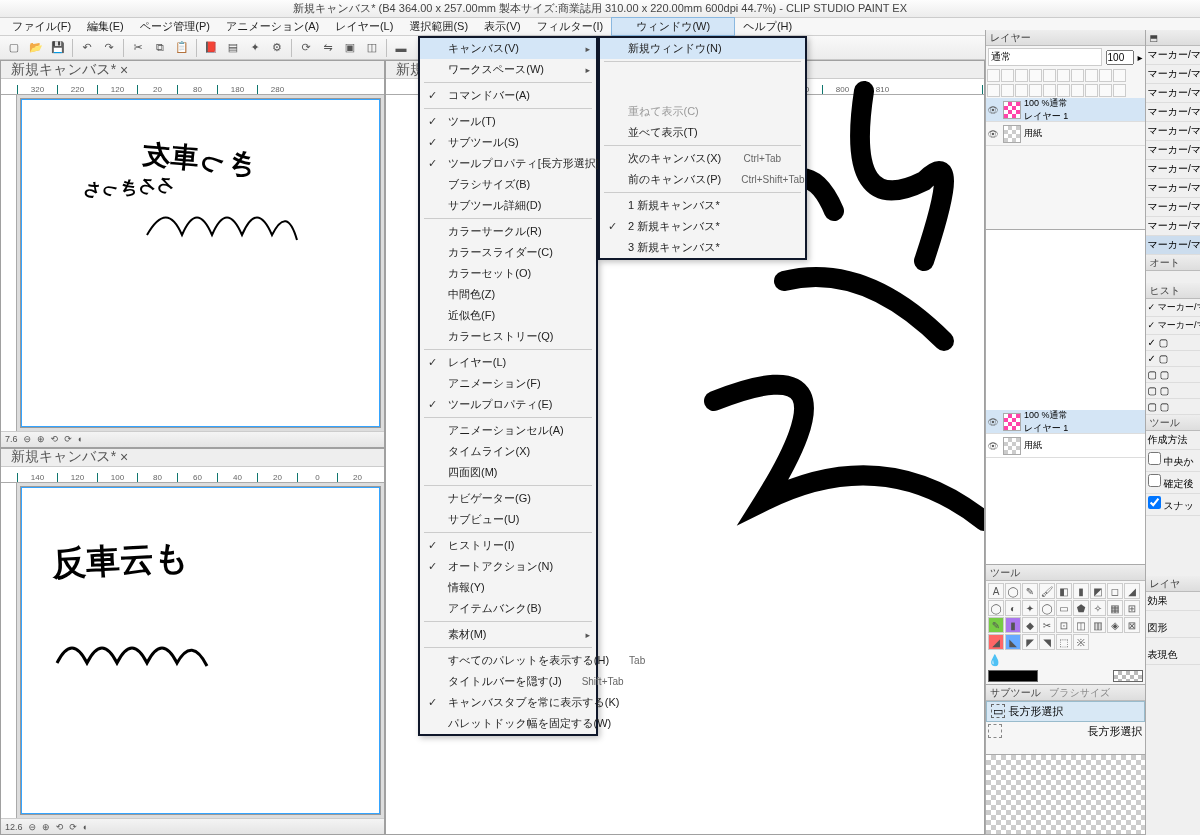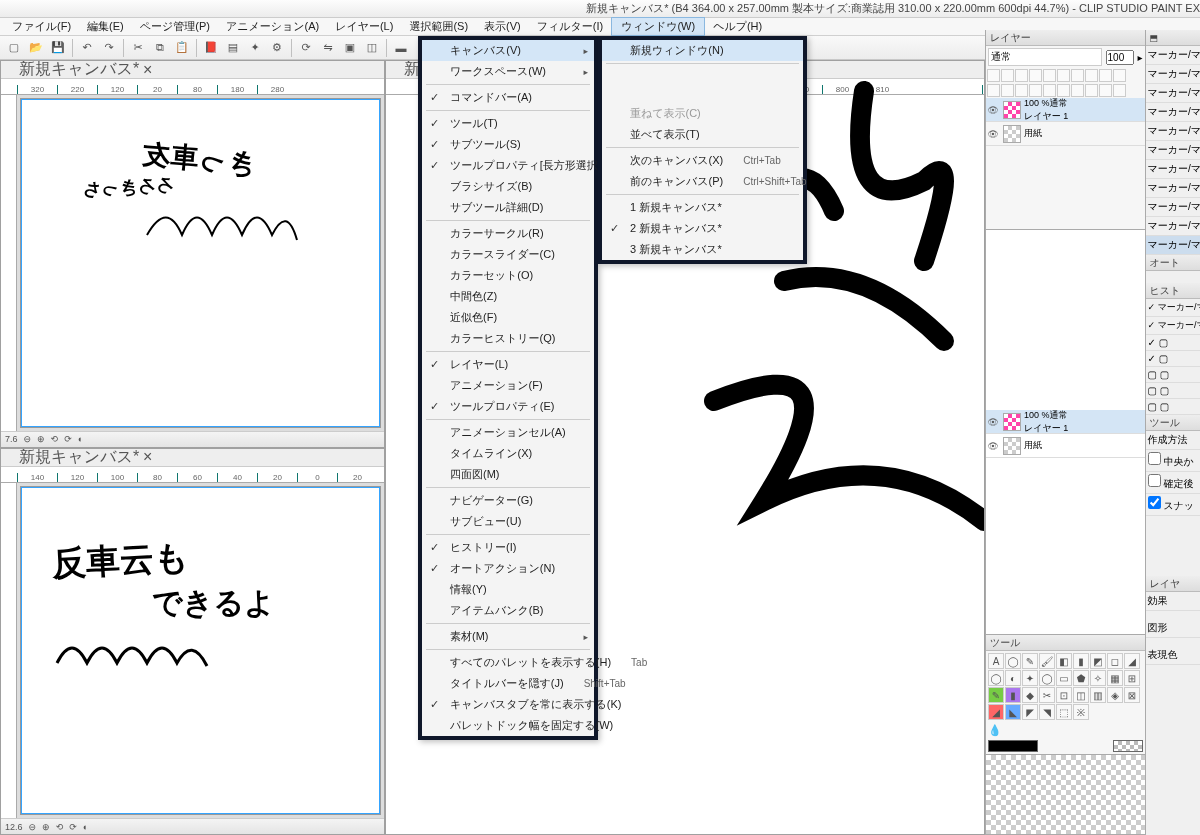--- a/index.html
+++ b/index.html
@@ -1,31 +1,31 @@
 <!DOCTYPE html>
 <html><head>
 <meta charset="utf-8">
 <style>
 * { margin: 0; padding: 0; box-sizing: border-box; font-family: "MS PGothic", "Meiryo", sans-serif; }
 body { background: #e8e8e8; width: 1200px; height: 835px; overflow: hidden; position: relative; font-size: 11px; }
 
-.titlebar { height: 18px; background: linear-gradient(#fdfdfd,#ececec); display: flex; align-items: center; justify-content: flex-end; color: #444; font-size: 11px; border-bottom: 1px solid #ccc; }
+.titlebar { height: 18px; background: linear-gradient(#fdfdfd,#ececec); display: flex; align-items: center; justify-content: center; color: #444; font-size: 11px; border-bottom: 1px solid #ccc; }
 
 .menubar { height: 18px; background: #f7f7f7; display: flex; align-items: center; padding-left: 4px; border-bottom: 1px solid #d0d0d0; }
 .menubar .mi { padding: 2px 8px; color: #222; cursor: default; }
-.menubar .mi.active { background: #d4e6f7; border: 1px solid #8ab8e0; padding: 1px 9px; }
+.menubar .mi.active { background: #d4e6f7; border: 1px solid #8ab8e0; padding: 1px 24px; }
 
 .toolbar { height: 24px; background: linear-gradient(#f9f9f9,#ececec); border-bottom: 1px solid #c8c8c8; display: flex; align-items: center; gap: 2px; padding: 0 4px; }
 .tb-btn { width: 20px; height: 20px; display: flex; align-items: center; justify-content: center; border-radius: 2px; color: #555; }
 .tb-sep { width: 1px; height: 18px; background: #c0c0c0; margin: 0 2px; }
 
 .workspace { position: absolute; top: 60px; left: 0; right: 215px; bottom: 0; display: flex; }
 .canvases { width: 385px; display: flex; flex-direction: column; }
 .canvas-pane { flex: 1; border: 1px solid #a0a0a0; background: #f0f0f0; display: flex; flex-direction: column; position: relative; overflow: hidden; }
-.canvas-tab { height: 18px; background: #eee; display: flex; align-items: center; padding-left: 18px; font-size: 16px; color: #555; border-bottom: 1px solid #ccc; }
+.canvas-tab { height: 18px; background: #eee; display: flex; align-items: center; padding-left: 10px; font-size: 14px; color: #555; border-bottom: 1px solid #ccc; }
 .ruler-h { height: 16px; background: #fff; border-bottom: 1px solid #aaa; display: flex; font-size: 8px; color: #666; overflow: hidden; align-items: flex-end; padding-left: 16px; }
 .ruler-h span { flex: 0 0 40px; text-align: center; border-left: 1px solid #0f766e; }
 .ruler-v { width: 16px; background: #fff; border-right: 1px solid #aaa; }
 .canvas-body { flex: 1; display: flex; background: #ddd; position: relative; }
 .canvas-area { flex: 1; background: #fff; border: 1px solid #34a4ff; margin: 4px; position: relative; box-shadow: 0 0 0 1px #999; overflow: hidden;}
 .scribble { position: absolute; font-family: "Comic Sans MS", cursive; font-weight: bold; color: #000; }
 .status { height: 16px; background: linear-gradient(#f4f4f4,#e4e4e4); border-top: 1px solid #ccc; font-size: 9px; color: #555; display: flex; align-items: center; padding-left: 4px; gap: 6px; }
 
 .main-canvas { flex: 1; border: 1px solid #a0a0a0; background: #fff; position: relative; overflow: hidden; }
 
@@ -39,21 +39,21 @@
 .layer-row.sel { background: #d4e5f5; }
 .eye { width: 14px; text-align: center; color: #555; }
 .thumb { width: 18px; height: 18px; border: 1px solid #aaa; margin: 0 3px; background: repeating-conic-gradient(#ccc 0 25%, #fff 0 50%) 0 0/8px 8px; }
 .thumb.pink { background: repeating-conic-gradient(#f4a 0 25%, #fff 0 50%) 0 0/8px 8px; }
 .tools-grid { display: grid; grid-template-columns: repeat(9, 16px); gap: 1px; padding: 2px; }
 .tools-grid .t { width: 16px; height: 16px; background: #f8f8f8; border: 1px solid #ccc; display: flex; align-items: center; justify-content: center; font-size: 10px; color: #555;}
 .color-bar { height: 16px; display: flex; padding: 2px; gap: 2px; }
 .color-bar .blk { width: 50px; height: 12px; background: #000; border: 1px solid #666; }
 .color-bar .chk { width: 30px; height: 12px; background: repeating-conic-gradient(#bbb 0 25%, #fff 0 50%) 0 0/8px 8px; border: 1px solid #666;}
 
-.dropdown { position: absolute; background: #f4f4f4; border: 4px solid #0f172a; box-shadow: 2px 2px 6px rgba(0,0,0,0.25); font-size: 11px; color: #222; z-index: 100; }
+.dropdown { position: absolute; background: #f4f4f4; border: 2px solid #0f172a; box-shadow: 2px 2px 6px rgba(0,0,0,0.25); font-size: 11px; color: #222; z-index: 100; }
 .dropdown .di { padding: 3px 24px 3px 28px; display: flex; align-items: center; position: relative; white-space: nowrap;}
 .dropdown .di:hover, .dropdown .di.hov { background: #d4e6f7; }
 .dropdown .di.disabled { color: #999; margin-top: 39px; }
 .dropdown .sep { height: 1px; background: #ccc; margin: 2px 4px; }
 .dropdown .check::before { content: "✓"; position: absolute; left: 8px; color: #333; }
 .dropdown .arrow::after { content: "▸"; position: absolute; right: 6px; color: #555; font-size: 9px; }
 .dropdown .shortcut { margin-left: auto; padding-left: 20px; color: #666; font-size: 10px; }
 
 .layer-top { display:flex; align-items:center; padding:2px; gap:4px; font-size:10px;}
 .layer-top input { width:28px; font-size:10px;}
@@ -164,21 +164,20 @@
           <span>60</span>
           <span>40</span>
           <span>20</span>
           <span>0</span>
           <span>20</span>
       </div>
       <div class="canvas-body">
         <div class="ruler-v"></div>
         <div class="canvas-area">
           <div class="scribble" style="top:50px; left:30px; font-size:34px; transform:rotate(-3deg)">反車云も</div>
-          <div class="scribble" style="top:95px; left:130px; font-size:30px">できるよ</div>
           <svg style="position:absolute;top:140px;left:30px" width="160" height="50">
               <path d="M5,35 Q20,5 35,35 Q50,5 65,35 Q80,5 95,35 Q110,5 125,35 Q140,8 155,38" stroke="#000" stroke-width="3" fill="none"></path>
             </svg>
         </div>
       </div>
       <div class="status">
           <span>12.6</span>
           <span>⊖</span>
           <span>⊕</span>
           <span>⟲</span>
@@ -315,20 +314,31 @@
       <div style="height:16px;display:flex;align-items:center;padding:2px">
           <span>💧</span>
         </div>
       <div class="color-bar">
         <div class="blk"></div>
         <div style="flex:1"></div>
         <div class="chk"></div>
       </div>
     </div>
 
+    <div class="panel" style="height:70px">
+      <div class="panel-hdr">
+          <span>サブツール</span> 
+          <span style="margin-left:8px;color:#888">ブラシサイズ</span>
+        </div>
+      <div style="background:#d8e8f5;padding:2px 4px;border:1px solid #9bc"><span style="border:1px dashed #666;padding:0 1px">▭</span> <span>長方形選択</span></div>
+      <div style="display:flex;padding:2px">
+          <span style="border:1px dashed #888;width:14px;height:14px"></span>
+          <span style="flex:1;text-align:right">長方形選択</span>
+        </div>
+    </div>
 
     <div class="panel checkers" style="height:80px"></div>
   </div>
 
   <div class="rp-b">
     <div class="panel-hdr" style="font-size:9px">⬒</div>
     <div class="row">マーカー/マー</div>
     <div class="row">マーカー/マー</div>
     <div class="row">マーカー/マー</div>
     <div class="row">マーカー/マー</div>

